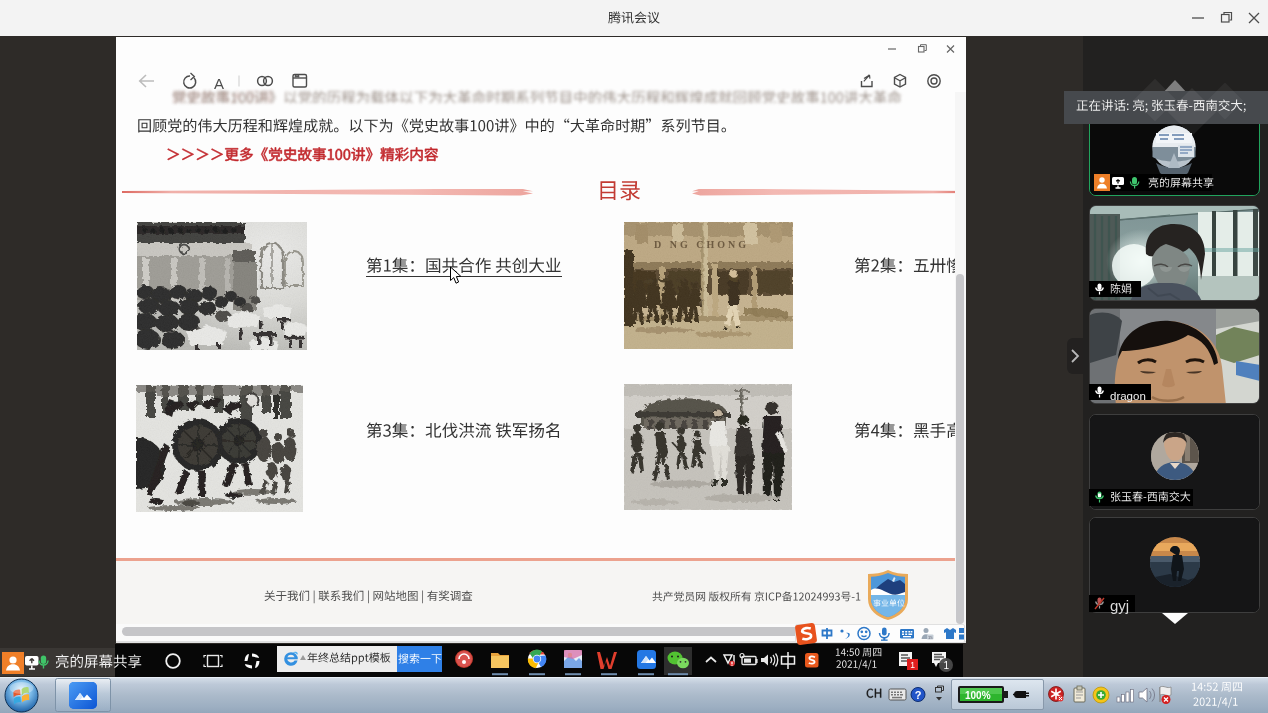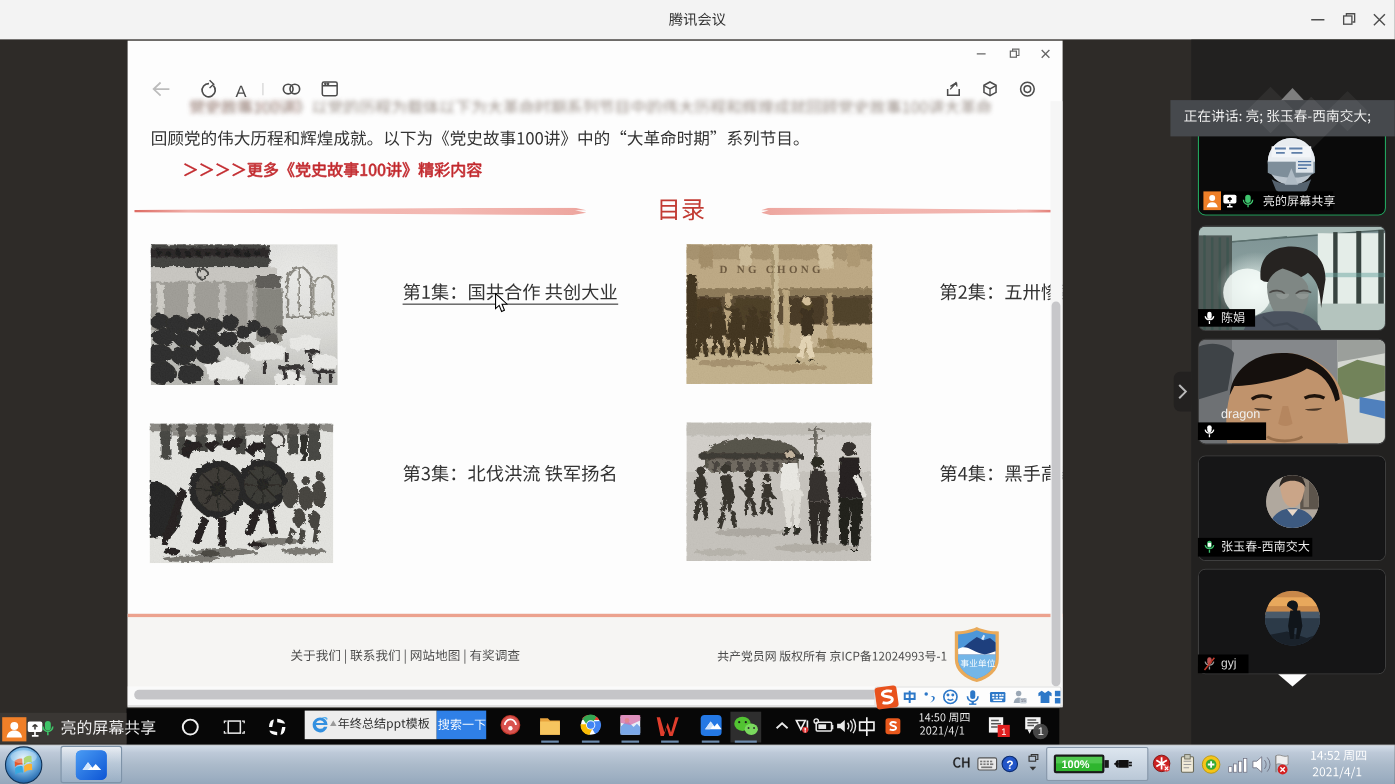--- a/index.html
+++ b/index.html
@@ -975,21 +975,21 @@
       <path d="M50 62a9 3.5 0 0 0 16 1M96 63a9 3.5 0 0 0 16-1" fill="#33241a" opacity=".85"></path>
       <path d="M76 60l-4 16c3 3 10 3 13 0l-4-16z" fill="#aa7a52" opacity=".5"></path>
       <path d="M62 88c8 5 24 5 32 0" stroke="#7d5636" stroke-width="2.5" fill="none" opacity=".6"></path>
     </svg>
   </div>
 <div class="abs" style="left:1089px;top:384px;width:62px;height:16px;background:#000"></div>
 <svg class="abs" style="left:1093px;top:386px" width="13" height="13" viewBox="0 0 13 13">
     <rect x="4.5" y="0.5" width="4" height="6.5" rx="2" fill="#fff"></rect>
     <path d="M2.6 4.5a4 4 0 0 0 7.8 0M6.5 8.8v2.8" stroke="#fff" stroke-width="1.2" fill="none"></path>
   </svg>
-<div class="abs" style="left:1110px;top:371px;color:#efefef;font-size:11.5px">dragon</div>
+<div class="abs" style="left:1110px;top:390px;color:#efefef;font-size:11.5px">dragon</div>
 <div class="abs" style="left:1089px;top:414px;width:171px;height:96px;background:#0c0c0c;border:1px solid #3e3e3e;border-radius:7px;overflow:hidden">
     <svg width="170" height="96" viewBox="0 0 170 96" style="position:absolute">
       <rect width="170" height="96" fill="#161617"></rect>
       <circle cx="85" cy="41" r="24" fill="#9b948c"></circle>
       <clipPath id="av4">
         <circle cx="85" cy="41" r="24"></circle>
       </clipPath>
       <g clip-path="url(#av4)">
         <rect x="61" y="17" width="48" height="48" fill="#b0a89e"></rect>
         <rect x="92" y="18" width="20" height="30" fill="#5d554c"></rect>
@@ -1037,21 +1037,21 @@
         <path d="M80 33c0-3 2-5 5-5s5 2 5 5l-1 4h3l2 14-3 12h-3l1-10-2 0-1 10h-3l-2-12 2-14h3z" fill="#10151a"></path>
       </g>
     </svg>
   </div>
 <div class="abs" style="left:1089px;top:595px;width:46px;height:17px;background:#000"></div>
 <svg class="abs" style="left:1093px;top:597px" width="13" height="13" viewBox="0 0 13 13">
     <rect x="4.5" y="0.5" width="4" height="6.5" rx="2" fill="#b55"></rect>
     <path d="M2.6 4.5a4 4 0 0 0 7.8 0M6.5 8.8v2.8" stroke="#999" stroke-width="1.2" fill="none"></path>
     <path d="M2 12L11 1" stroke="#c0392b" stroke-width="1.4"></path>
   </svg>
-<div class="abs" style="left:1110px;top:597px;color:#d8d8d8;font-size:11px">gyj</div>
+<div class="abs" style="left:1110px;top:597px;color:#d8d8d8;font-size:15px">gyj</div>
 <div class="abs" style="left:1161px;top:80px;width:0;height:0;border-left:14px solid transparent;border-right:14px solid transparent;border-bottom:15px solid #7e7e7e"></div>
 <div class="abs" style="left:1162px;top:613px;width:0;height:0;border-left:13px solid transparent;border-right:13px solid transparent;border-top:11px solid #fdfdfd"></div>
 <div class="abs" style="left:1064px;top:91px;width:204px;height:33px;background:#46494d"></div>
 <div class="abs" style="left:1140px;top:85px;width:30px;height:30px;background:rgba(255,255,255,.06);transform:rotate(45deg)"></div>
 <div class="abs" style="left:1175px;top:95px;width:34px;height:34px;background:rgba(255,255,255,.07);transform:rotate(45deg)"></div>
 <div class="abs" style="left:1212px;top:88px;width:26px;height:26px;background:rgba(255,255,255,.05);transform:rotate(45deg)"></div>
 <div class="abs" style="left:1076px;top:99px">
     <svg width="170" height="16" viewBox="0 0 170 16" style="position:absolute;overflow:visible">
       <g transform="translate(0 11.0) scale(0.125)" fill="#f2f2f2">
         <use href="#g135" x="0"></use>

